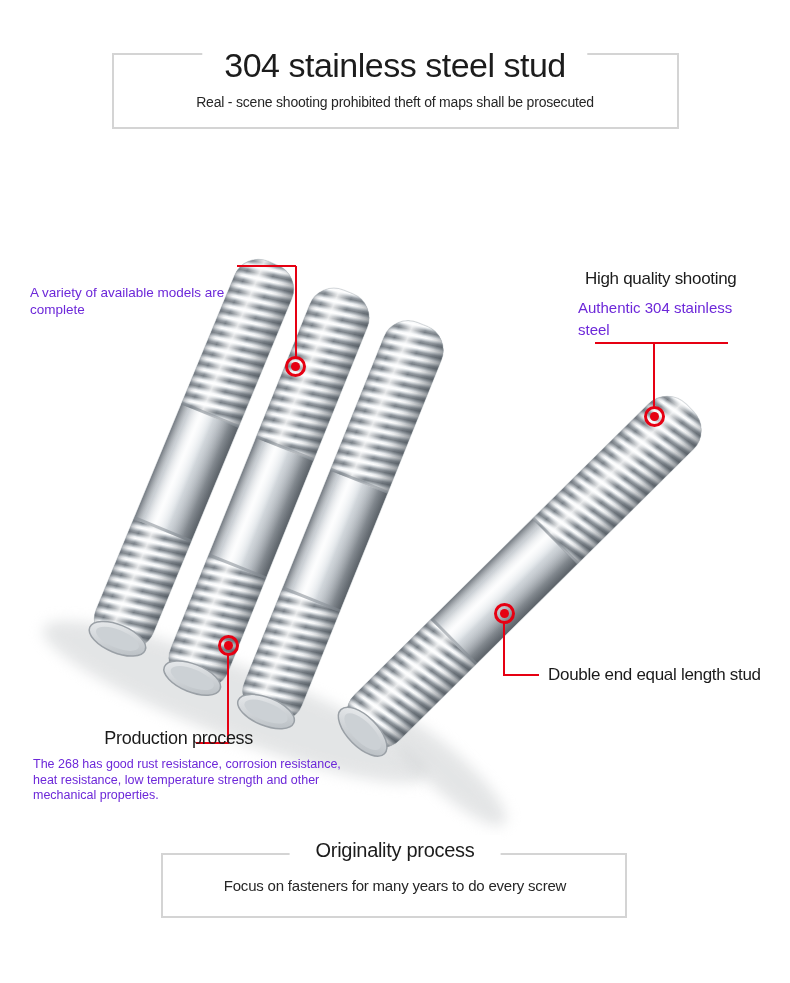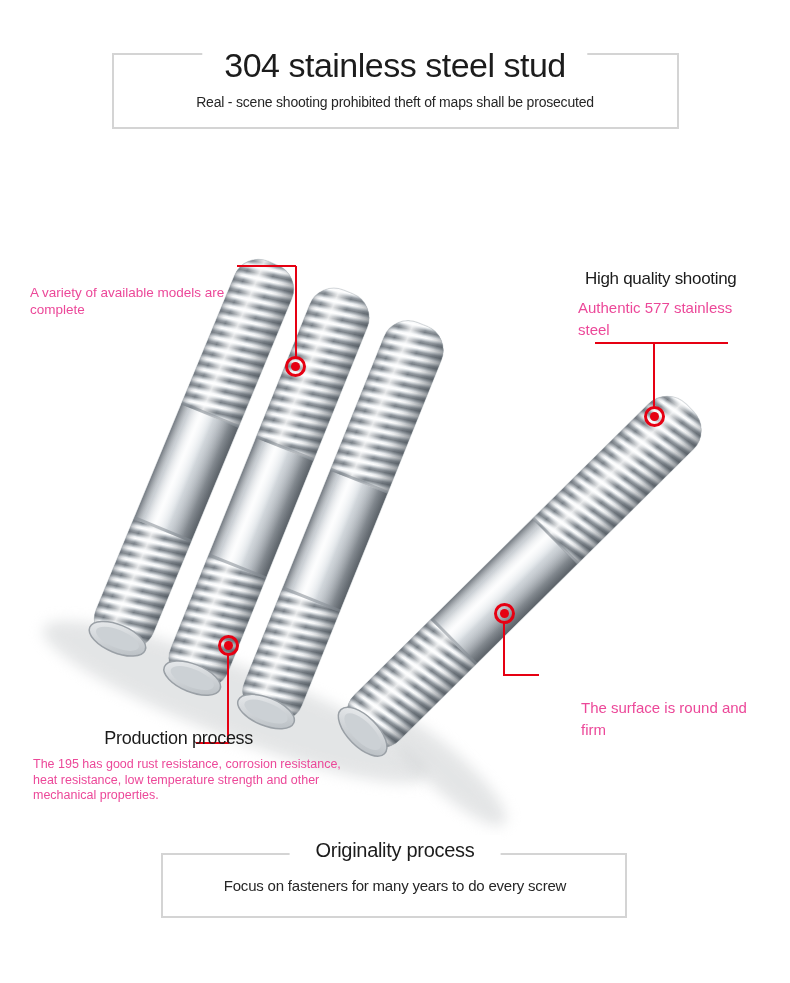--- a/index.html
+++ b/index.html
@@ -13,21 +13,21 @@
   .frame-title{
     position:absolute;left:50%;transform:translateX(-50%);
     background:#ffffff;white-space:nowrap;text-align:right;color:#1c1c1c;z-index:2;
   }
   .header-title{top:44px;font-size:34px;letter-spacing:-0.5px;line-height:42px;padding:0 22px;font-weight:500;}
   .header-sub{top:94px;left:0;width:790px;text-align:center;font-size:14px;letter-spacing:-0.2px;color:#262626;z-index:2;}
   .footer-title{top:835px;font-size:20px;letter-spacing:-0.3px;line-height:31px;padding:0 26px;font-weight:500;}
   .footer-sub{top:877px;left:0;width:790px;text-align:center;font-size:15px;letter-spacing:-0.2px;color:#262626;z-index:2;}
   
   .co-title{position:absolute;font-size:17px;font-weight:500;letter-spacing:-0.3px;line-height:24px;color:#1b1b1b;z-index:4;}
-  .co-body{position:absolute;font-weight:400;color:#ec4899;z-index:4;}
+  .co-body{position:absolute;font-weight:400;color:#6d28d9;z-index:4;}
   
   .line{position:absolute;background:#e60012;z-index:3;}
   .marker{
     position:absolute;width:21px;height:21px;box-sizing:border-box;border:3px solid #e60012;
     border-radius:50%;display:flex;align-items:center;justify-content:center;z-index:3;
   }
   .marker-dot{width:9px;height:9px;border-radius:50%;background:#e60012;}
   
   #product-svg{position:absolute;left:0;top:0;z-index:1;}
 </style>
@@ -150,39 +150,39 @@
   <div class="abs header-sub">Real - scene shooting prohibited theft of maps shall be prosecuted</div>
 
   <div class="co-body" style="left:30px;top:285px;width:212px;font-size:13.5px;line-height:16.5px;">A variety of available models are complete</div>
   <div class="line" style="left:237px;top:265px;width:59px;height:2px;"></div>
   <div class="line" style="left:295px;top:266px;width:2px;height:92px;"></div>
   <div class="marker" style="left:285px;top:356px;">
       <div class="marker-dot"></div>
     </div>
 
   <div class="co-title" style="left:585px;top:267px;width:180px;">High quality shooting</div>
-  <div class="co-body" style="left:578px;top:297px;width:172px;font-size:15px;line-height:22px;">Authentic 577 stainless steel</div>
+  <div class="co-body" style="left:578px;top:297px;width:172px;font-size:15px;line-height:22px;">Authentic 304 stainless steel</div>
   <div class="line" style="left:595px;top:342px;width:133px;height:2px;"></div>
   <div class="line" style="left:653px;top:343px;width:2px;height:65px;"></div>
   <div class="marker" style="left:644px;top:406px;">
       <div class="marker-dot"></div>
     </div>
 
   <div class="co-title" style="left:33px;top:726px;width:220px;font-size:18px;text-align:right;">Production process</div>
-  <div class="co-body" style="left:33px;top:757px;width:335px;font-size:12.5px;line-height:15.5px;">The 195 has good rust resistance, corrosion resistance, heat resistance, low temperature strength and other mechanical properties.</div>
+  <div class="co-body" style="left:33px;top:757px;width:335px;font-size:12.5px;line-height:15.5px;">The 268 has good rust resistance, corrosion resistance, heat resistance, low temperature strength and other mechanical properties.</div>
   <div class="marker" style="left:218px;top:635px;">
       <div class="marker-dot"></div>
     </div>
   <div class="line" style="left:227px;top:654px;width:2px;height:90px;"></div>
   <div class="line" style="left:196px;top:742px;width:33px;height:2px;"></div>
 
   <div class="marker" style="left:494px;top:603px;">
       <div class="marker-dot"></div>
     </div>
   <div class="line" style="left:503px;top:623px;width:2px;height:53px;"></div>
   <div class="line" style="left:503px;top:674px;width:36px;height:2px;"></div>
-  <div class="co-body" style="left:581px;top:697px;width:172px;font-size:15px;line-height:22px;">The surface is round and firm</div>
+  <div class="co-title" style="left:548px;top:663px;width:230px;white-space:nowrap;">Double end equal length stud</div>
 
   <div class="frame" style="left:161px;top:853px;width:462px;height:61px;"></div>
   <div class="frame-title footer-title">Originality process</div>
   <div class="abs footer-sub">Focus on fasteners for many years to do every screw</div>
 
 </div>
 
 </body></html>

